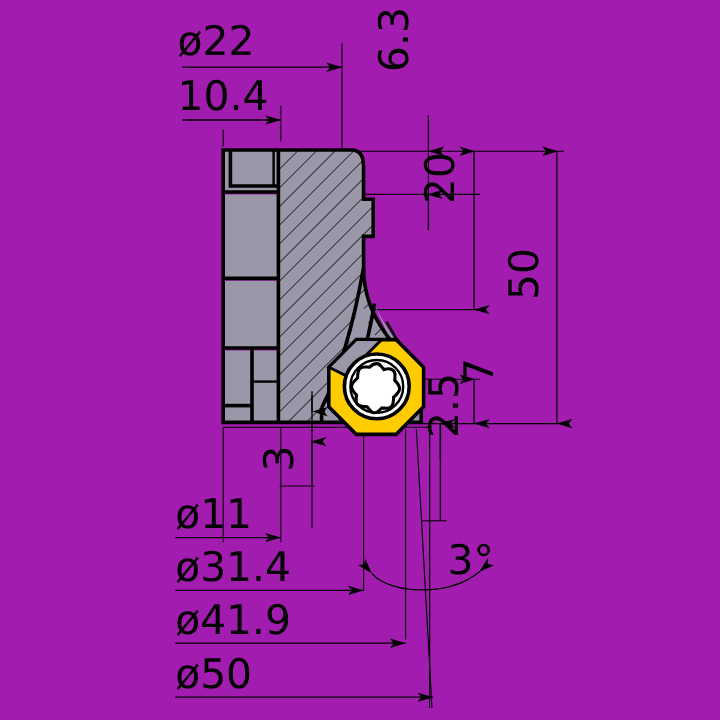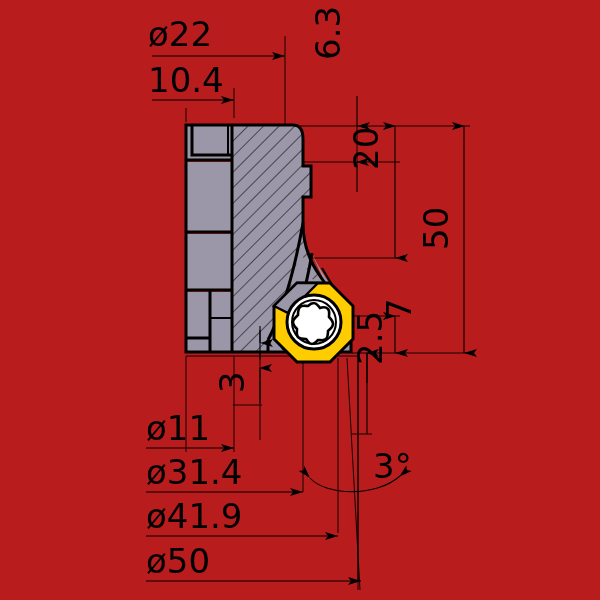--- a/index.html
+++ b/index.html
@@ -11,21 +11,21 @@
   body {
     width: 600px;
     height: 600px;
     overflow: hidden;
     font-family: "DejaVu Sans", "Liberation Sans", sans-serif;
   }
   #drawing-root {
     position: relative;
     width: 600px;
     height: 600px;
-    background: #b91c1c;
+    background: #a21caf;
   }
   svg.drawing {
     display: block;
     width: 600px;
     height: 600px;
   }
   text.dim {
     font-family: "DejaVu Sans", "Liberation Sans", sans-serif;
     font-size: 34px;
     fill: #000000;

